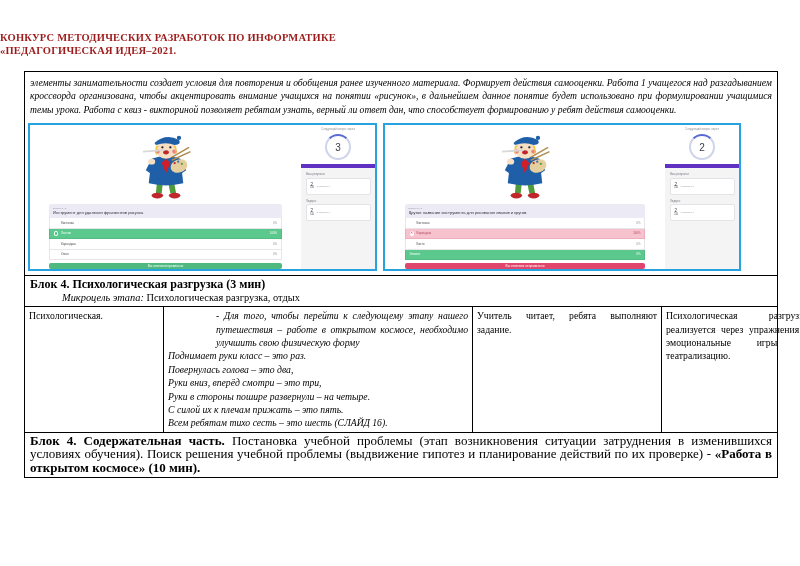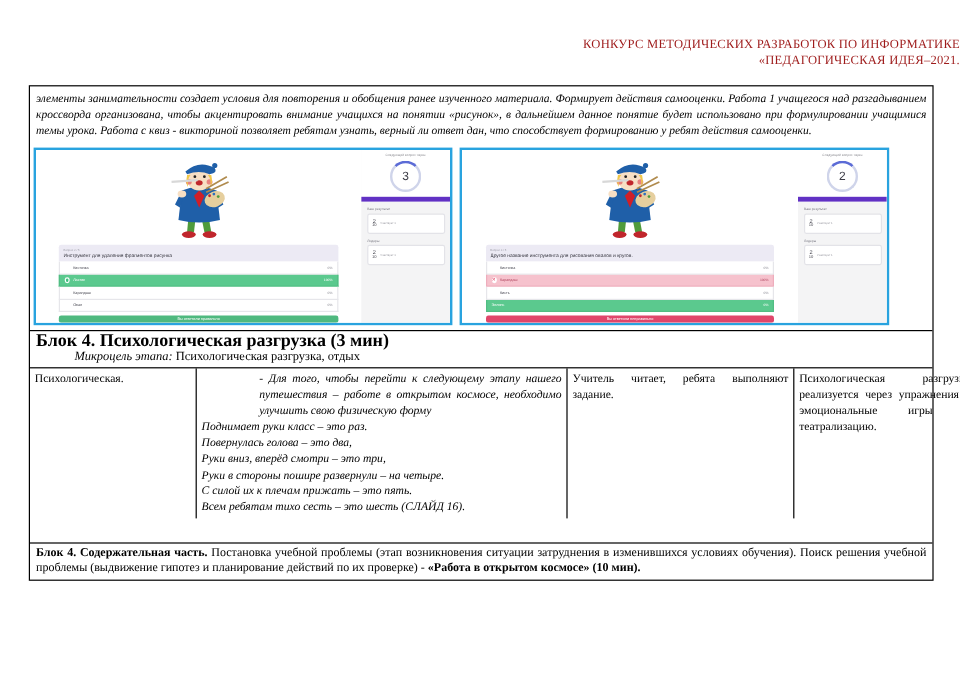--- a/index.html
+++ b/index.html
@@ -5,21 +5,21 @@
   html,body{margin:0;padding:0;}
   body{
     width:800px;height:566px;background:#ffffff;
     font-family:"Liberation Serif", serif;
     color:#000;overflow:hidden;
   }
   .page{position:relative;width:800px;height:566px;}
 
   
   .doc-title{
-    text-align:right;color:#9e1b1b;font-weight:normal;
+    text-align:left;color:#9e1b1b;font-weight:bold;
     font-size:10.5px;line-height:13px;letter-spacing:.2px;
     padding-top:31px;
   }
   .doc-title div{white-space:nowrap;}
 
   
   .outer{
     position:absolute;left:24px;top:71px;width:752px;
     border:1px solid #000;border-collapse:collapse;
   }
@@ -101,42 +101,42 @@
     display:flex;align-items:center;justify-content:center;
     font-family:"Liberation Sans",sans-serif;font-size:3.2px;color:#fff;
   }
   .banner.good{background:#4fb97f;}
   .banner.bad{background:#e0466b;}
 
   
   .blockhead{
     border-bottom:1px solid #000;padding:1px 5px 1px 5px;
   }
-  .bh-title{font-weight:bold;font-size:15px;line-height:14px;}
+  .bh-title{font-weight:bold;font-size:12px;line-height:14px;}
   .bh-sub{font-size:10.4px;line-height:14px;margin-left:32px;}
   .bh-sub i{font-style:italic;}
 
   
   .tbl3{width:100%;border-collapse:collapse;table-layout:fixed;}
   .tbl3 td{
     border-left:1px solid #000;vertical-align:top;
     padding:2px 4px 2px 4px;font-size:9.7px;line-height:13.4px;
   }
   .tbl3 td:first-child{border-left:none;}
   .c1{width:130px;}
   .c2{width:300px;}
   .c3{width:180px;}
   .c4{width:142px;}
   .ital{font-style:italic;}
   .just{text-align:justify;margin-left:48px;}
 
   
   .bottomblock{
     border-top:1px solid #000;padding:1px 5px 2px 5px;
-    font-size:10px;line-height:13.6px;text-align:justify;margin-top:20px;
+    font-size:13px;line-height:13.6px;text-align:justify;
   }
   .bottomblock b{font-weight:bold;}
   .bottomblock .mic{font-style:italic;}
 </style>
 </head>
 <body>
 
 <div class="page">
 
   <div class="doc-title">

